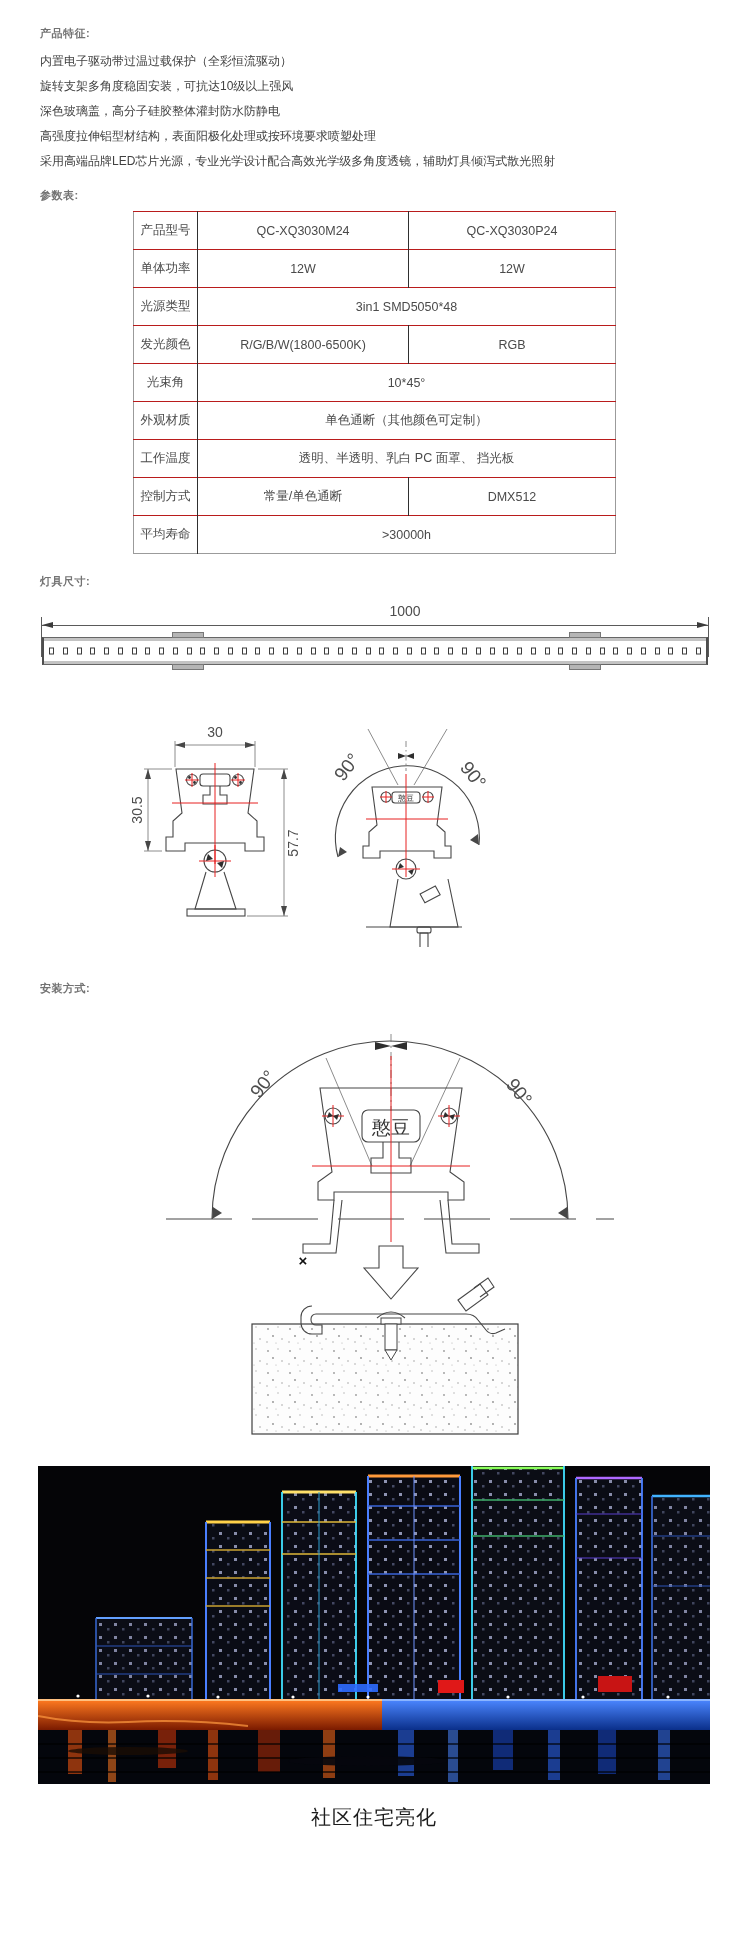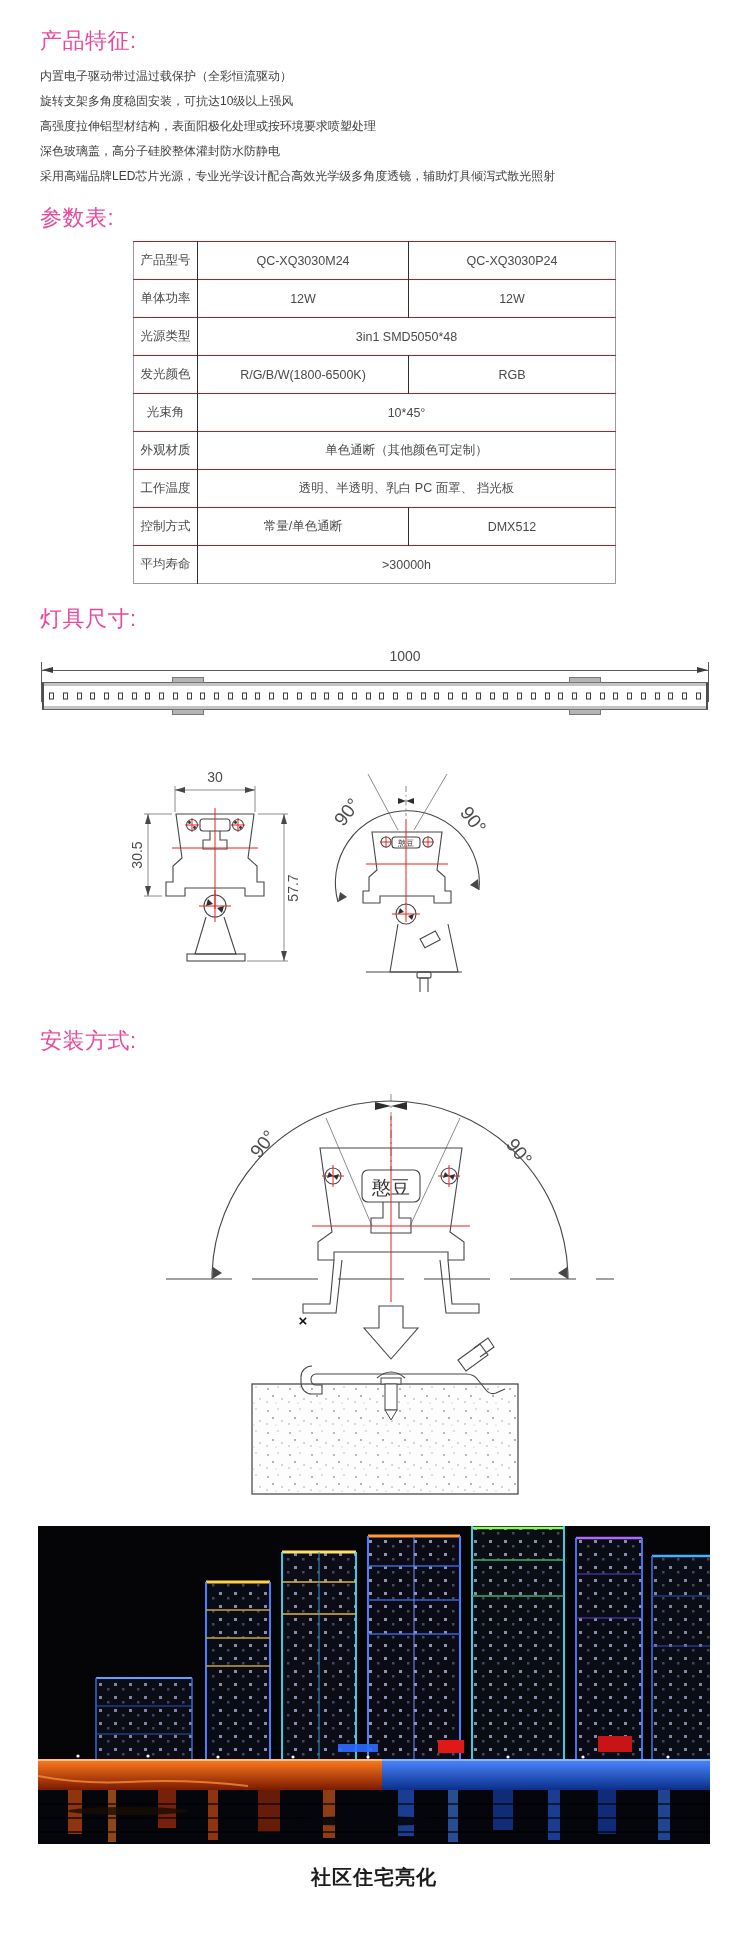--- a/index.html
+++ b/index.html
@@ -1,19 +1,19 @@
 <!DOCTYPE html>
 <html><head>
 <meta charset="utf-8">
 <style>
   html,body{margin:0;padding:0;background:#fff;}
   .page{position:relative;width:750px;height:1941px;background:#fff;overflow:hidden;
         font-family:"Liberation Sans","DejaVu Sans",sans-serif;color:#3f3f3f;box-sizing:border-box;
         padding:26px 40px 0 40px;}
-  h2.sec{font-size:22px;font-weight:normal;color:#ec4899;margin:0 0 8px 0;letter-spacing:.5px;}
+  h2.sec{font-size:11px;font-weight:bold;color:#737373;margin:0 0 8px 0;letter-spacing:.5px;}
   .features p{margin:0;font-size:12px;line-height:25px;color:#414141;}
 
   
   .spec-wrap{margin-top:14px;}
   table.spec{border-collapse:collapse;margin-left:93px;table-layout:fixed;width:482px;}
   table.spec td{height:37px;text-align:center;font-size:12.5px;color:#4a4a4a;
                 border-top:1px solid #b91c1c;padding:0 4px;}
   table.spec{border:1px solid #9b9b9b;}
   table.spec td.lbl{border-right:1px solid #2f2f2f;}
   table.spec td.v1{border-right:1px solid #2f2f2f;}
@@ -40,33 +40,33 @@
 
   .draw{display:block;}
   .cad{stroke:#474747;fill:none;stroke-width:1.1;}
   .cadthin{stroke:#6e6e6e;fill:none;stroke-width:.8;}
   .red{stroke:#e62020;fill:none;stroke-width:1;}
   .dimtxt{font-size:14px;fill:#4d4d4d;}
   .angtxt{font-size:19px;fill:#4d4d4d;}
   .cn{font-size:19px;fill:#333;}
 
   figure.gallery{margin:24px 0 0 -2px;}
-  figcaption{ text-align:center;font-size:20px;font-weight:bold;color:#1c1c1c;margin-top:16px;letter-spacing:1px;}
+  figcaption{ text-align:center;font-size:20px;font-weight:normal;color:#1c1c1c;margin-top:16px;letter-spacing:1px;}
 </style>
 </head>
 <body>
 
 <div class="page">
 
   <section class="features">
     <h2 class="sec">产品特征:</h2>
     <p>内置电子驱动带过温过载保护（全彩恒流驱动）</p>
     <p>旋转支架多角度稳固安装，可抗达10级以上强风</p>
+    <p>深色玻璃盖，高分子硅胶整体灌封防水防静电</p>
     <p>高强度拉伸铝型材结构，表面阳极化处理或按环境要求喷塑处理</p>
-    <p>深色玻璃盖，高分子硅胶整体灌封防水防静电</p>
     <p>采用高端品牌LED芯片光源，专业光学设计配合高效光学级多角度透镜，辅助灯具倾泻式散光照射</p>
   </section>
 
   <section class="spec-wrap">
     <h2 class="sec">参数表:</h2>
     <table class="spec">
       <colgroup>
           <col style="width:64px">
           <col style="width:211px">
           <col style="width:207px">

